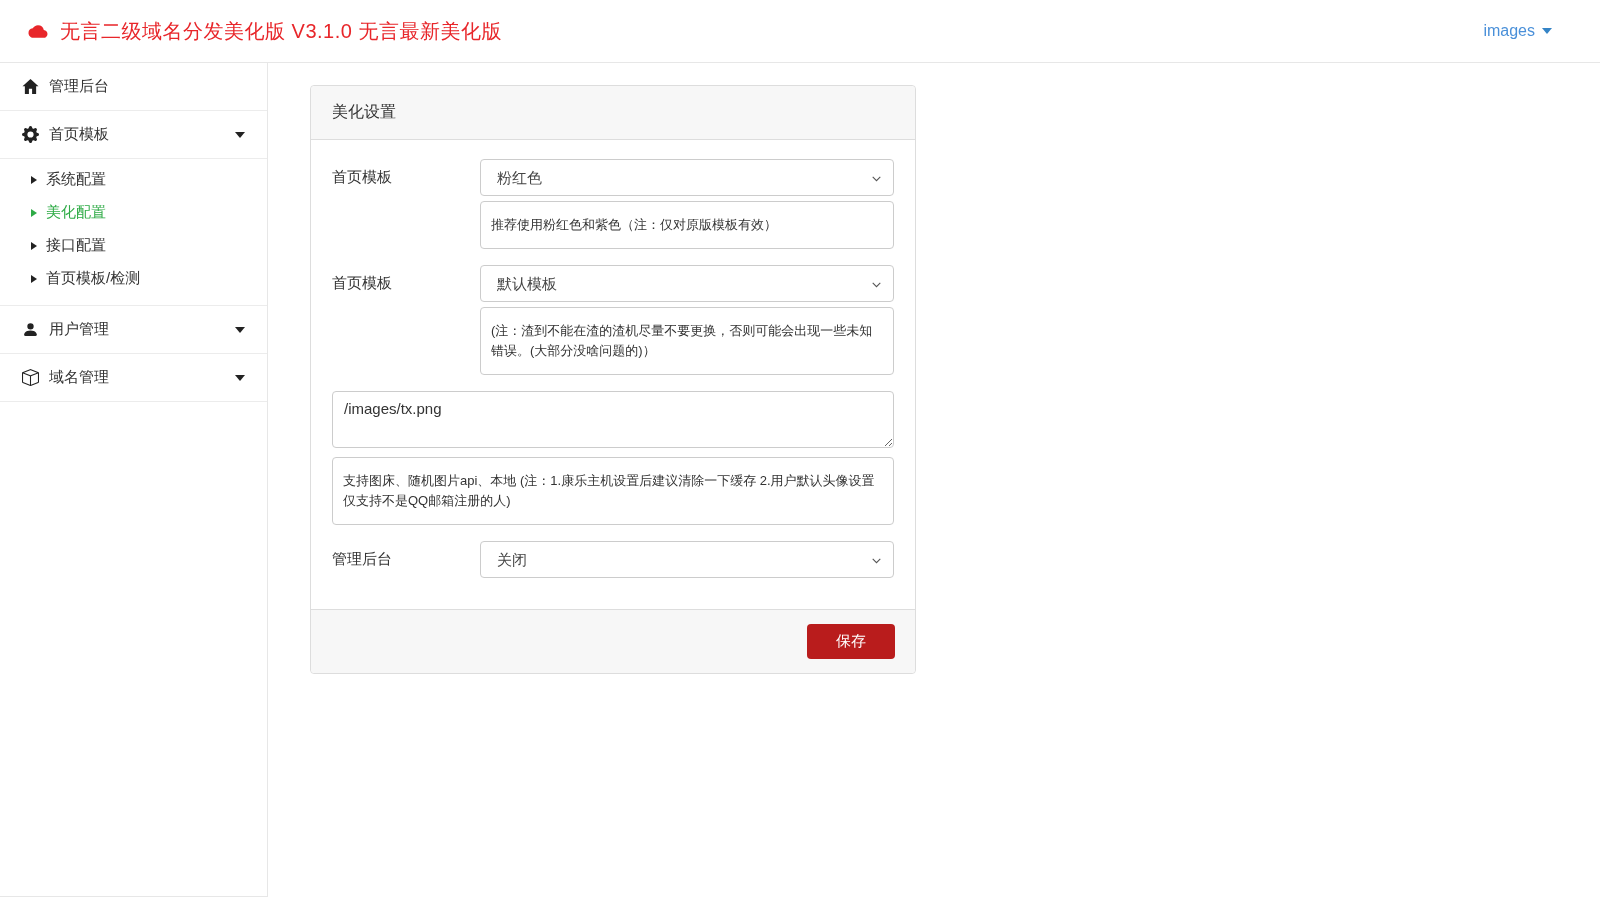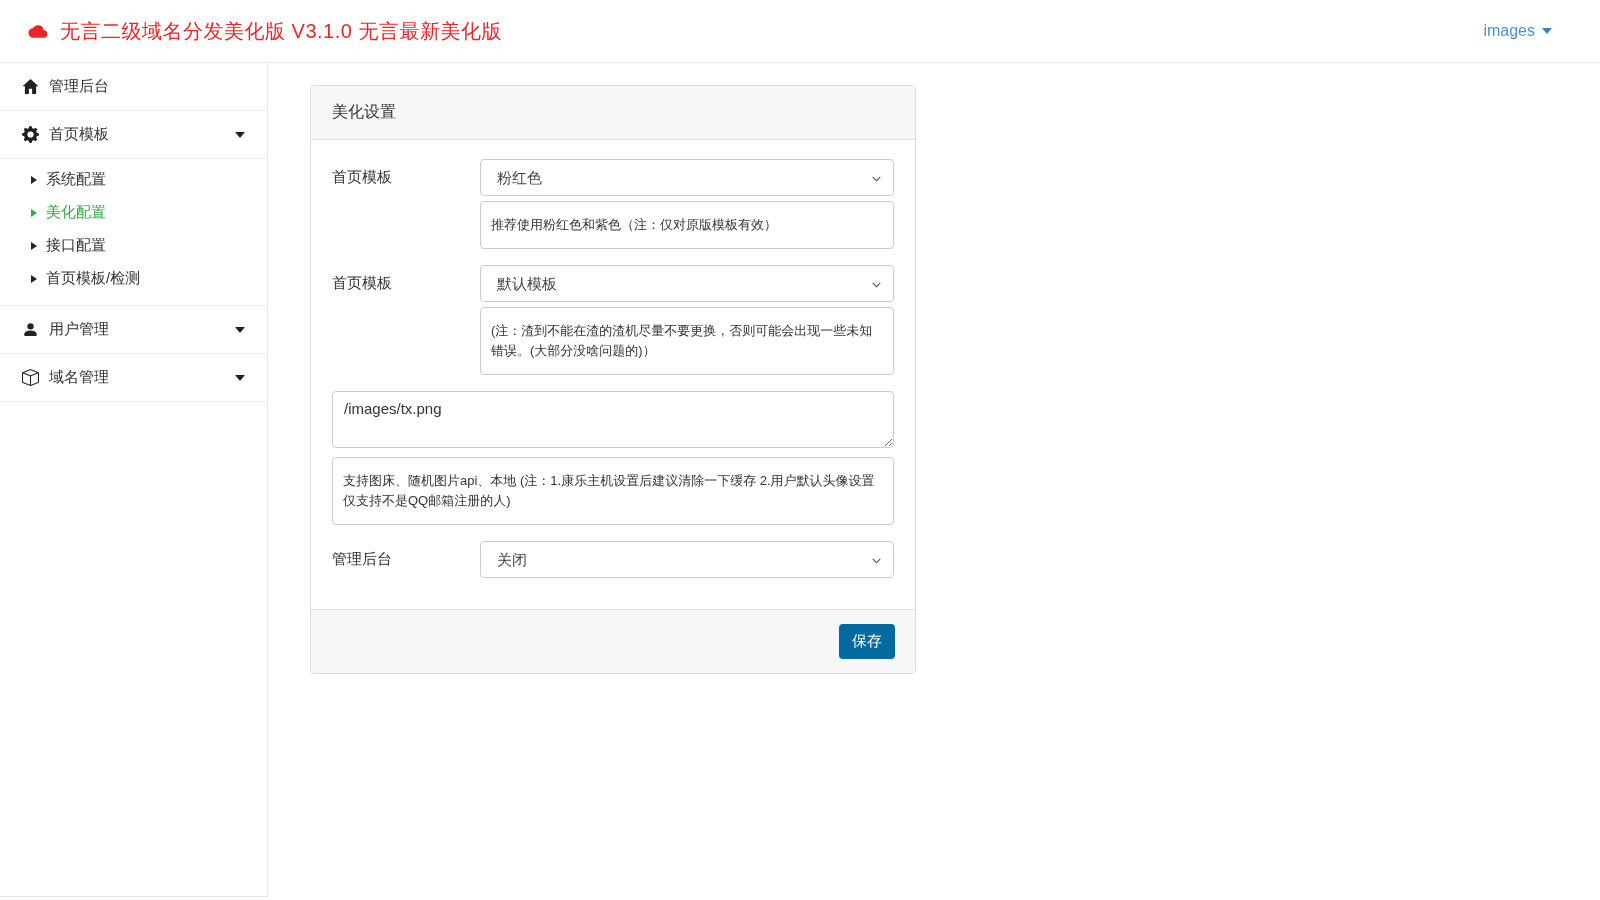--- a/index.html
+++ b/index.html
@@ -54,22 +54,22 @@
   .select-chevron { position:absolute; right:11px; top:12px; pointer-events:none; }
   .select-chevron svg { width:13px; height:13px; stroke:#555; fill:none; stroke-width:2; }
   textarea.form-textarea { width:100%; height:57px; border:1px solid #ccc; border-radius:4px;
                 padding:8px 11px; font-size:15px; color:#333; resize:vertical;
                 font-family:"Liberation Sans","DejaVu Sans",sans-serif; }
   .help-box { margin-top:5px; border:1px solid #ccc; border-radius:4px;
               padding:13px 10px; font-size:13px; line-height:20px; color:#333;
               background:#fff; }
   .card-footer { background:#f7f7f7; border-top:1px solid #ddd; padding:14px 20px;
                  text-align:right; border-radius:0 0 4px 4px; }
-  .save-btn { display:inline-block; background:#0369a1; color:#fff; border:none;
-              border-radius:4px; font-size:15px; padding:8px 13px; cursor:pointer;
+  .save-btn { display:inline-block; background:#b91c1c; color:#fff; border:none;
+              border-radius:4px; font-size:15px; padding:8px 29px; cursor:pointer;
               font-family:"Liberation Sans","DejaVu Sans",sans-serif; }
 </style>
 </head>
 <body>
 
 <div class="navbar">
   <div class="brand">
     <svg viewBox="0 0 24 24">
         <path d="M19.35 10.04A7.49 7.49 0 0 0 12 4C9.11 4 6.6 5.64 5.35 8.04A5.994 5.994 0 0 0 0 14c0 3.31 2.69 6 6 6h13c2.76 0 5-2.24 5-5 0-2.64-2.05-4.78-4.65-4.96z"></path>
       </svg>

